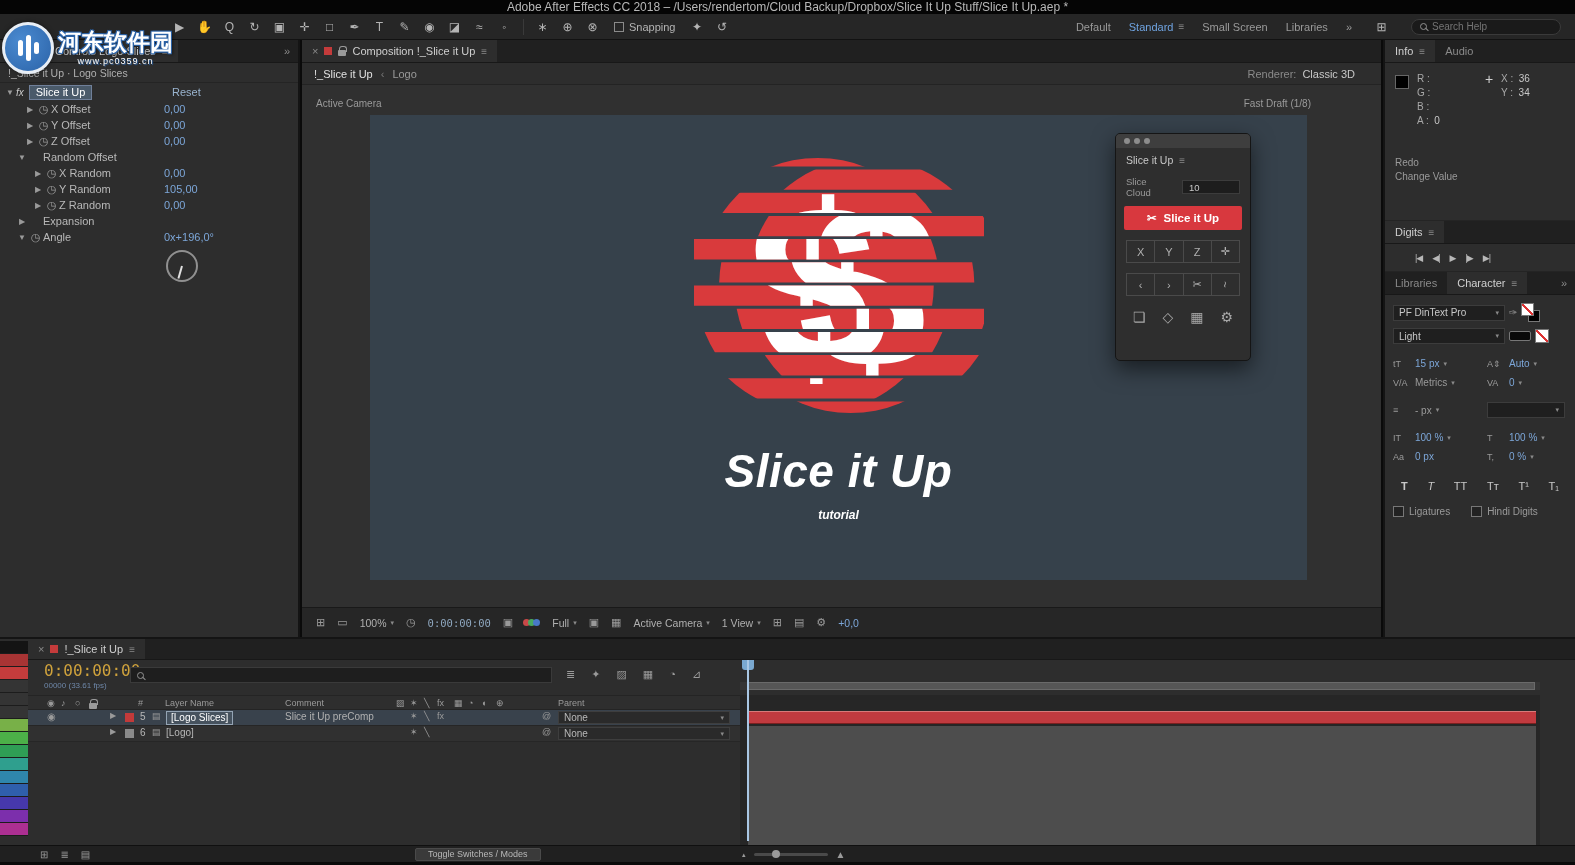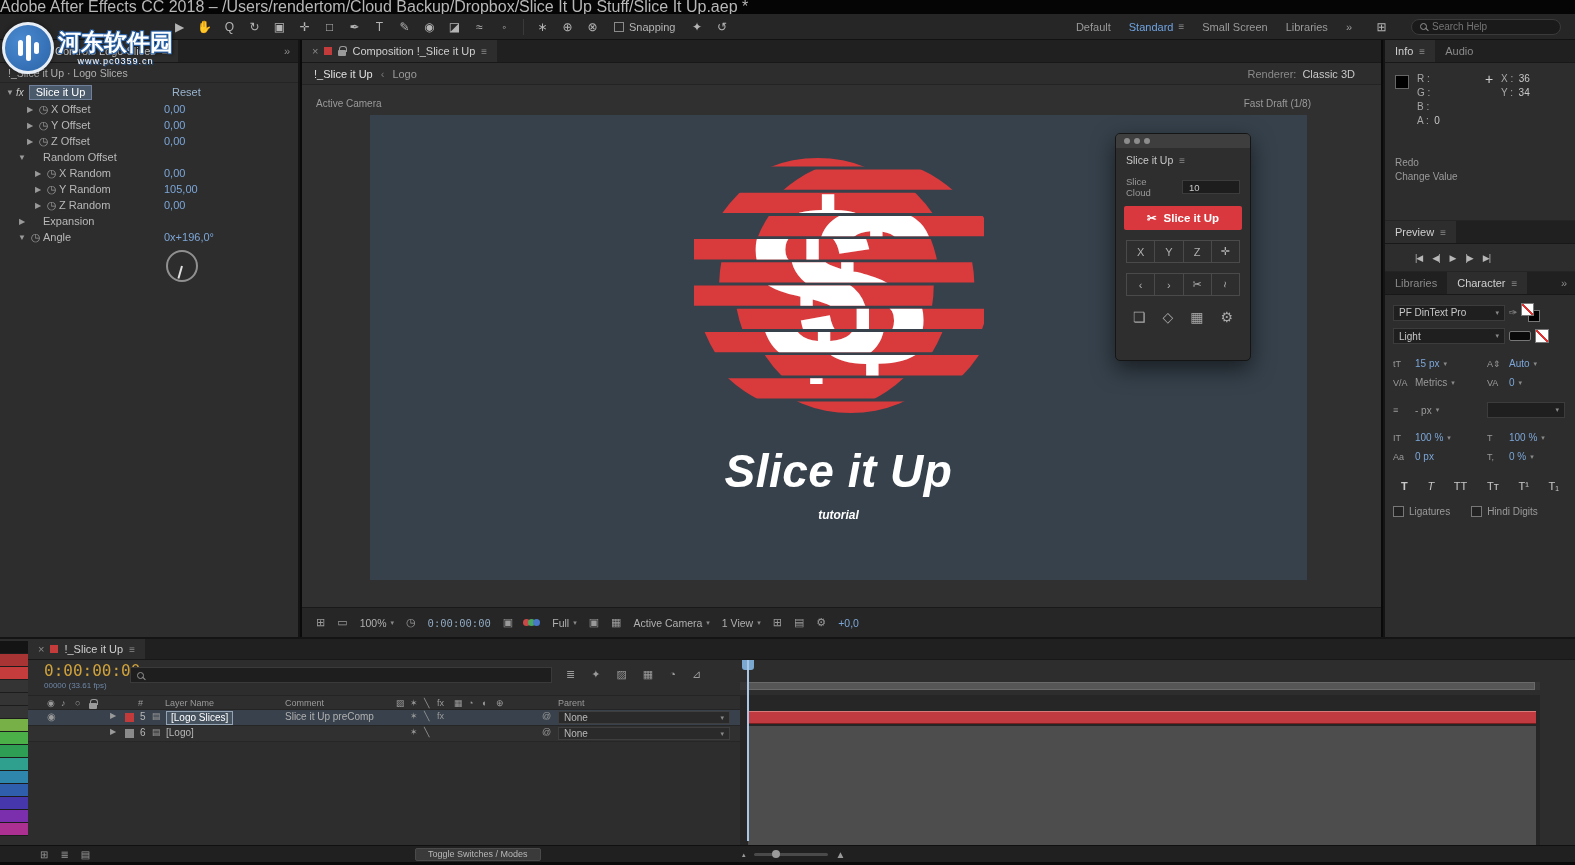--- a/index.html
+++ b/index.html
@@ -15,21 +15,21 @@
 .rot90{display:inline-block;transform:rotate(90deg)}
 .panel-tabbar{height:23px;background:#202020;display:flex;align-items:stretch;border-bottom:1px solid #181818}
 .tab{display:flex;align-items:center;gap:6px;padding:0 10px;background:#2d2d2d;font-size:11px;color:#cfcfcf}
 .tab-dim{display:flex;align-items:center;padding:0 10px;font-size:11px;color:#8a8a8a}
 .menu-glyph{color:#8a8a8a;font-size:10px}
 .close-glyph{color:#8a8a8a;font-size:11px}
 .overflow-btn{margin-left:auto;color:#8a8a8a;font-size:11px;display:flex;align-items:center;padding-right:8px}
 .red-dot{width:8px;height:8px;background:#c43b3b;flex:none}
 
 
-#titlebar{position:absolute;top:0;left:0;width:1575px;height:14px;background:#050505;color:#b8b8b8;font-size:16px;line-height:14px;text-align:left;white-space:nowrap}
+#titlebar{position:absolute;top:0;left:0;width:1575px;height:14px;background:#050505;color:#b8b8b8;font-size:12px;line-height:14px;text-align:center;white-space:nowrap}
 
 
 #toolbar{position:absolute;top:14px;left:0;width:1575px;height:26px;background:#262626;border-bottom:1px solid #121212;display:flex;align-items:center;gap:2px;padding-left:168px}
 .tool{width:23px;height:20px;display:flex;align-items:center;justify-content:center;color:#b4b4b4;font-size:12px}
 .tb-sep{width:1px;height:16px;background:#3a3a3a;margin:0 5px}
 .snap{display:flex;align-items:center;gap:5px;color:#b4b4b4;font-size:11px;margin:0 8px}
 .snap-box{width:10px;height:10px;border:1px solid #8a8a8a;background:transparent}
 #ws-area{margin-left:auto;display:flex;align-items:center;gap:18px;font-size:11px;color:#9a9a9a;padding-right:14px}
 .ws-active{color:#6fa3e0;display:flex;gap:5px;}
 #tb-search{display:flex;align-items:center;gap:5px;background:#1a1a1a;border:1px solid #3a3a3a;border-radius:9px;height:16px;padding:0 8px;width:150px}
@@ -547,21 +547,21 @@
     <span class="info-line" style="top:38px"><span>B :</span></span>
     <span class="info-line" style="top:52px"><span>A :</span>  <span class="v">0</span></span>
     <span id="info-cross">+</span>
     <span class="info-xy" style="top:10px"><span>X :</span>  <span class="v">36</span></span>
     <span class="info-xy" style="top:24px"><span>Y :</span>  <span class="v">34</span></span>
     <span class="history" style="top:94px">Redo</span>
     <span class="history" style="top:108px">Change Value</span>
   </div>
   <div class="panel-tabbar">
     <div class="tab">
-      <span>Preview</span>
+      <span>Digits</span>
       <span class="menu-glyph">≡</span>
     </div>
   </div>
   <div id="preview-body">
     <span class="tp-btn">|◀</span>
     <span class="tp-btn">◀|</span>
     <span class="tp-btn">▶</span>
     <span class="tp-btn">|▶</span>
     <span class="tp-btn">▶|</span>
   </div>

